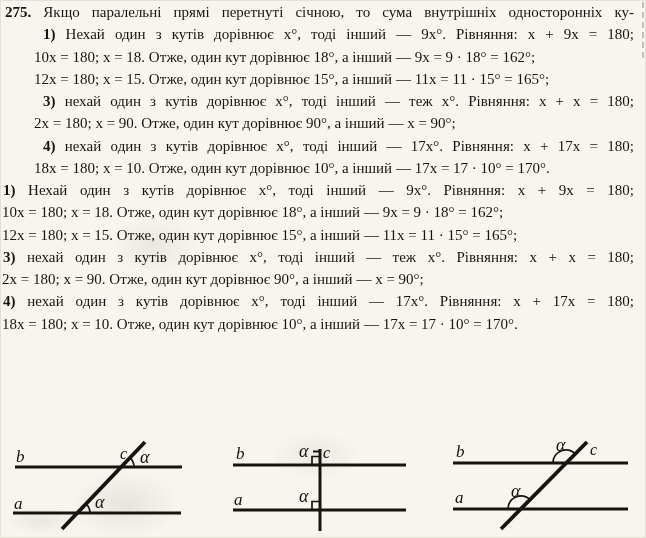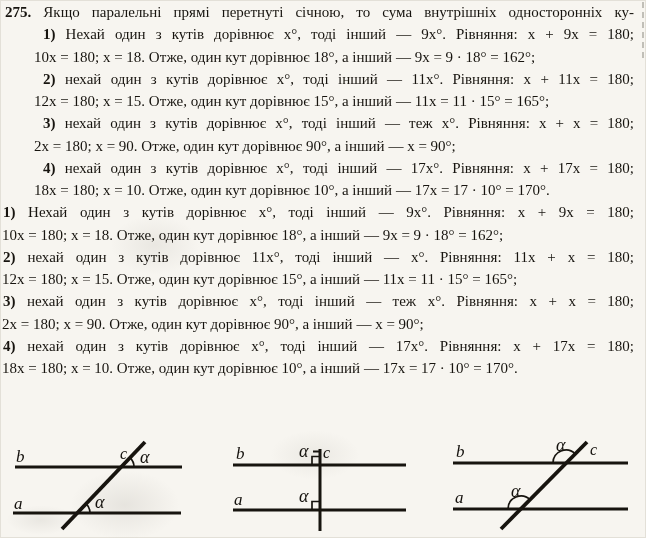--- a/index.html
+++ b/index.html
@@ -41,33 +41,31 @@
 <div class="noise n4"></div>
 <div class="edge-artifact"></div>
 
 <div class="textcol">
 
   <div class="line j stmt1"><span class="num">275.</span> <span>Якщо паралельні прямі перетнуті січною, то сума внутрішніх односторонніх ку-</span></div>
 
   <div class="line j i1b1"><span class="mk">1)</span> <span>Нехай один з кутів дорівнює x°, тоді інший — 9x°. Рівняння: x + 9x = 180;</span></div>
   <div class="line i2b1">10x = 180; x = 18. Отже, один кут дорівнює 18°, а інший — 9x = 9 · 18° = 162°;</div>
 
-  <div class="line j i1b1"><span class="mk">2)</span> <span>нехай один з кутів дорівнює x°, тоді інший — 11x°. Рівняння: x + 11x = 180;</span></div>
   <div class="line i2b1">12x = 180; x = 15. Отже, один кут дорівнює 15°, а інший — 11x = 11 · 15° = 165°;</div>
 
   <div class="line j i1b1"><span class="mk">3)</span> <span>нехай один з кутів дорівнює x°, тоді інший — теж x°. Рівняння: x + x = 180;</span></div>
   <div class="line i2b1">2x = 180; x = 90. Отже, один кут дорівнює 90°, а інший — x = 90°;</div>
 
   <div class="line j i1b1"><span class="mk">4)</span> <span>нехай один з кутів дорівнює x°, тоді інший — 17x°. Рівняння: x + 17x = 180;</span></div>
   <div class="line i2b1">18x = 180; x = 10. Отже, один кут дорівнює 10°, а інший — 17x = 17 · 10° = 170°.</div>
 
   <div class="line j i1b2"><span class="mk">1)</span> <span>Нехай один з кутів дорівнює x°, тоді інший — 9x°. Рівняння: x + 9x = 180;</span></div>
   <div class="line i2b2">10x = 180; x = 18. Отже, один кут дорівнює 18°, а інший — 9x = 9 · 18° = 162°;</div>
 
-  <div class="line j i1b2"><span class="mk">2)</span> <span>нехай один з кутів дорівнює 11x°, тоді інший — x°. Рівняння: 11x + x = 180;</span></div>
   <div class="line i2b2">12x = 180; x = 15. Отже, один кут дорівнює 15°, а інший — 11x = 11 · 15° = 165°;</div>
 
   <div class="line j i1b2"><span class="mk">3)</span> <span>нехай один з кутів дорівнює x°, тоді інший — теж x°. Рівняння: x + x = 180;</span></div>
   <div class="line i2b2">2x = 180; x = 90. Отже, один кут дорівнює 90°, а інший — x = 90°;</div>
 
   <div class="line j i1b2"><span class="mk">4)</span> <span>нехай один з кутів дорівнює x°, тоді інший — 17x°. Рівняння: x + 17x = 180;</span></div>
   <div class="line i2b2">18x = 180; x = 10. Отже, один кут дорівнює 10°, а інший — 17x = 17 · 10° = 170°.</div>
 
 </div>
 

